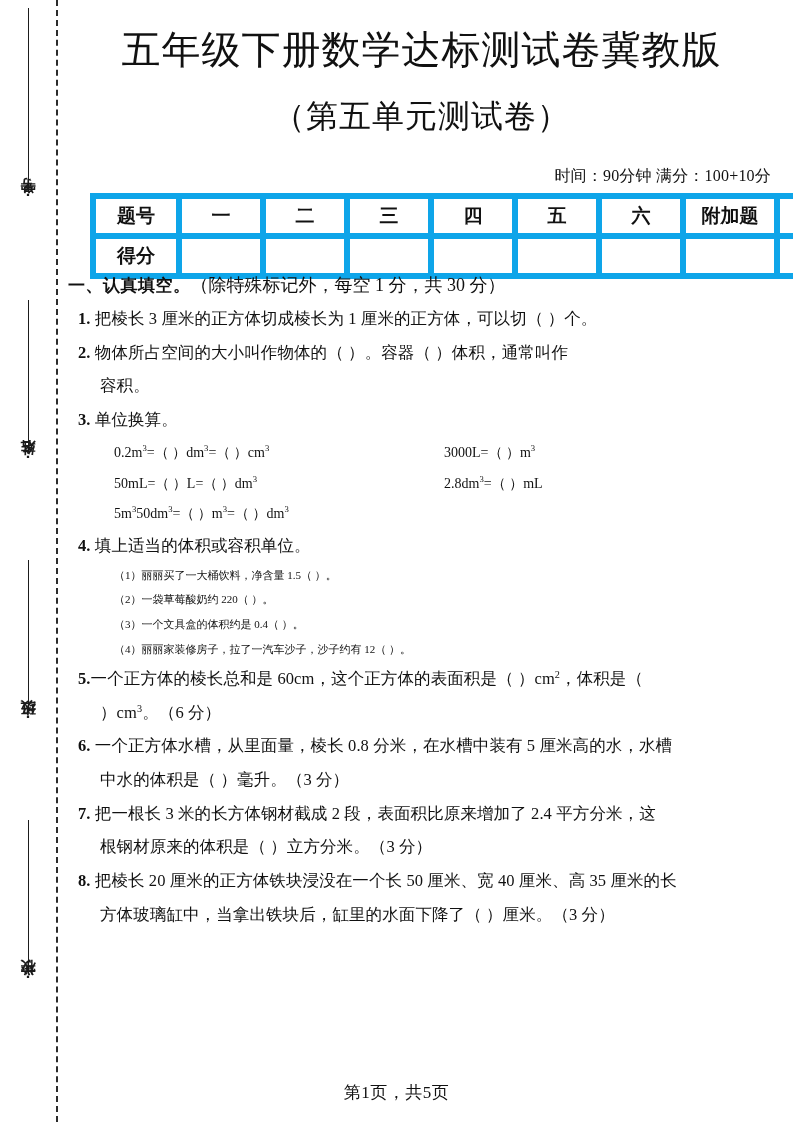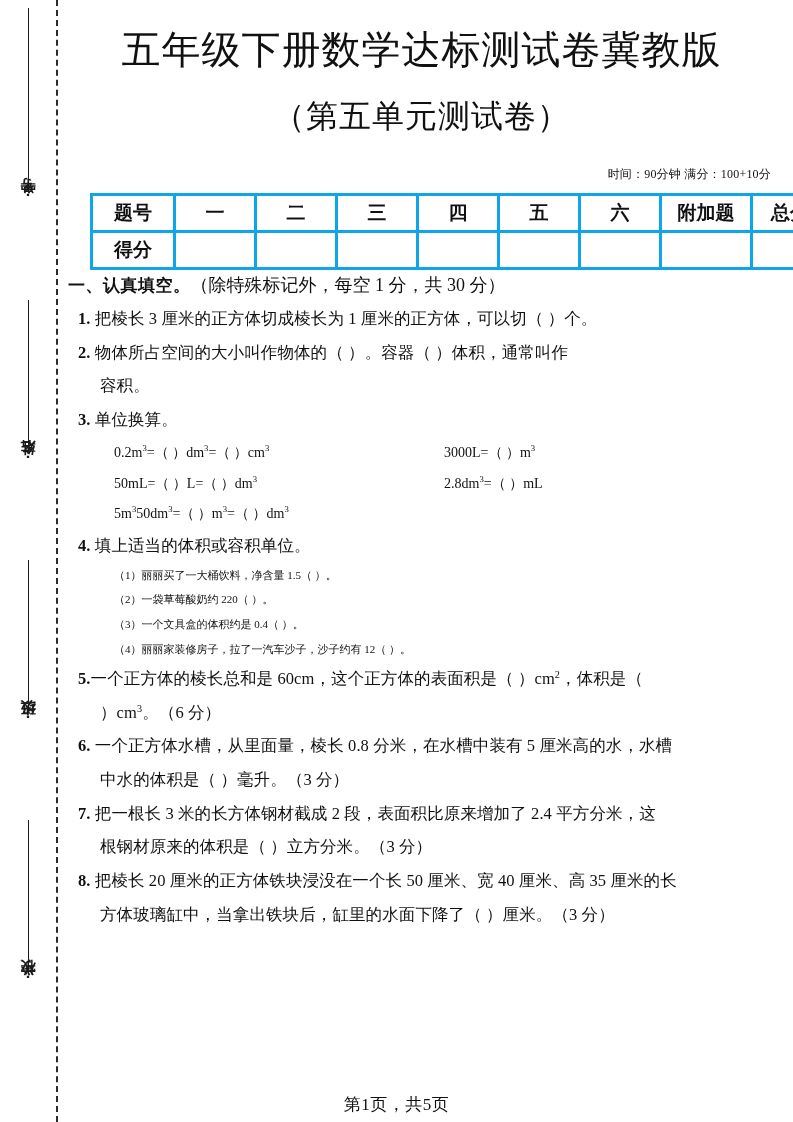--- a/index.html
+++ b/index.html
@@ -84,36 +84,36 @@
     font-weight: normal;
     letter-spacing: 1px;
     line-height: 1.15;
   }
 
   
   .meta-line {
     position: absolute;
     right: 22px;
     top: 166px;
-    font-size: 12px;
+    font-size: 16px;
     letter-spacing: 0.2px;
     white-space: nowrap;
   }
 
   
   .score-table {
     position: absolute;
     left: 90px;
     top: 193px;
     width: 684px;
     border-collapse: collapse;
     table-layout: fixed;
   }
   .score-table td {
-    border: 3px solid #0ea5e9;
+    border: 6px solid #0ea5e9;
     height: 32px;
     text-align: center;
     vertical-align: middle;
     font-size: 19px;
     font-weight: bold;
     font-family: "Liberation Serif", "DejaVu Serif", serif;
   }
   .score-table td.blank { font-weight: normal; }
   .col-label { width: 78px; }
   .col-num   { width: 76px; }
@@ -177,21 +177,21 @@
     font-size: 0.62em;
     vertical-align: super;
     line-height: 0;
   }
 
   
   .footer {
     position: absolute;
     left: 0;
     right: 0;
-    bottom: 6px;
+    bottom: 18px;
     text-align: center;
     font-size: 17px;
     letter-spacing: 0.5px;
   }
 </style>
 </head>
 <body>
 
 <div class="page">
 

